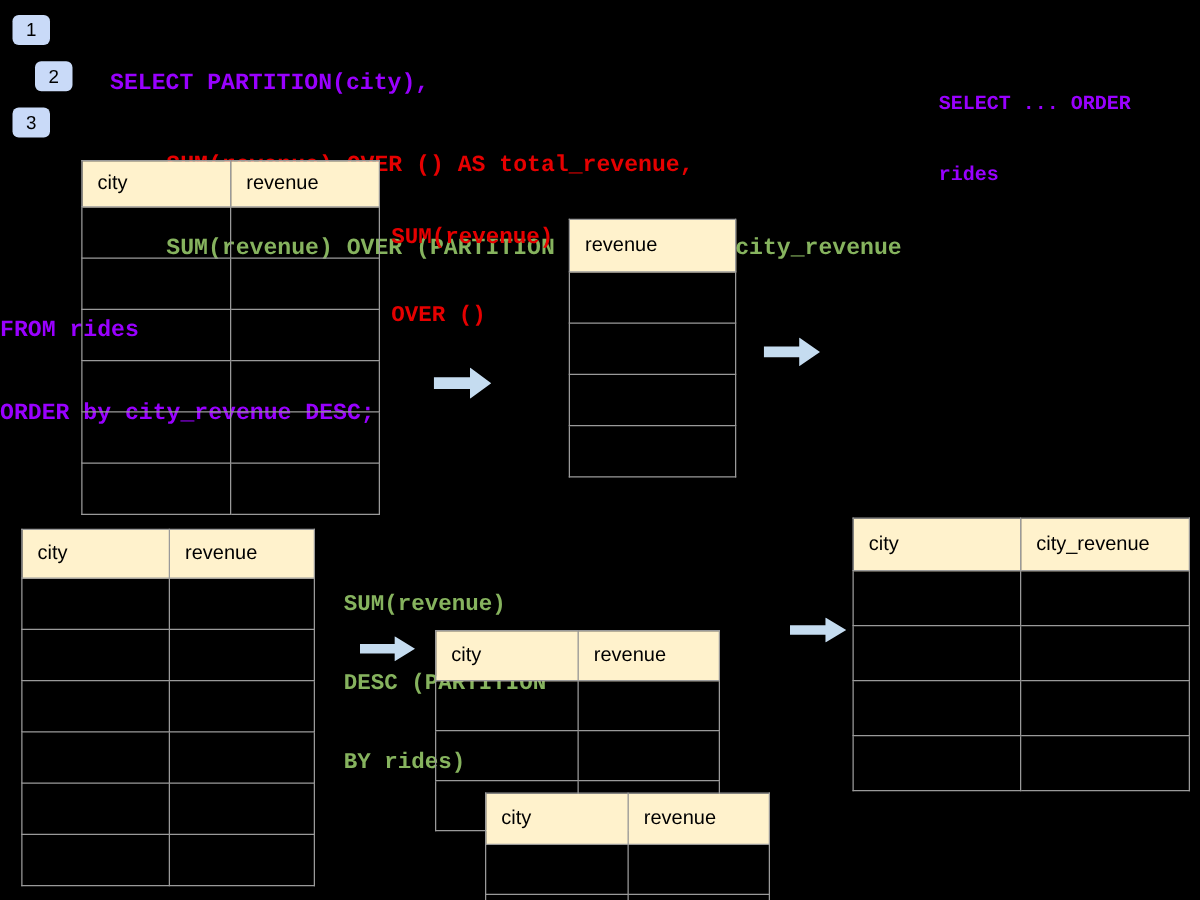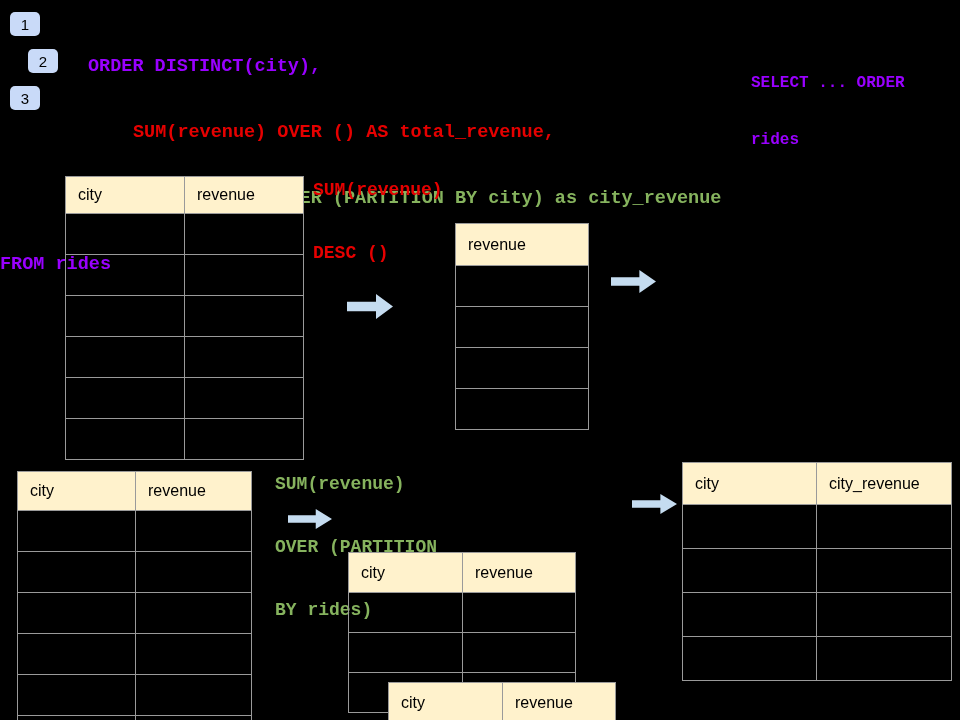--- a/index.html
+++ b/index.html
@@ -27,21 +27,21 @@
   .c-red    { color: #E60000; }
   .c-green  { color: #86B35E; }
 
   .side-note { position: absolute; left: 751px; top: 36px; font-size: 16px; line-height: 19px; }
 
   .ann { position: absolute; font-size: 18px; line-height: 21px; }
   .ann-total     { left: 313px; top: 138px; }
   .ann-partition { left: 275px; top: 432px; }
 
   
-  table { position: absolute; border-collapse: collapse; table-layout: fixed; margin-top: 48px; }
+  table { position: absolute; border-collapse: collapse; table-layout: fixed; }
   th { background: #FFF2CC; border: 1px solid #9A9A9A; color: #000;
        font-family: "Liberation Sans", sans-serif; font-size: 16px; font-weight: normal;
        text-align: left; padding: 0 0 0 12px; }
   td { border: 1px solid #9A9A9A; background: transparent; }
 
   .t1 { left: 65px;  top: 128px; }
   .t1 th { height: 37px; width: 119px; }
   .t1 td { height: 41px; }
 
   .t2 { left: 455px; top: 175px; }
@@ -83,39 +83,40 @@
 </head>
 <body>
 
 <div class="canvas">
 
   <div class="badge badge-1">1</div>
   <div class="badge badge-2">2</div>
   <div class="badge badge-3">3</div>
 
   <div class="sql-code mono">
-    <div class="sql-line ind-a c-purple">ORDER DISTINCT(city),</div>
+    <div class="sql-line ind-a c-purple">SELECT PARTITION(city),</div>
     <div class="sql-line ind-b c-red">SUM(revenue) OVER () AS total_revenue,</div>
     <div class="sql-line ind-b c-green">SUM(revenue) OVER (PARTITION BY city) as city_revenue</div>
     <div class="sql-line ind-c c-purple">FROM rides</div>
+    <div class="sql-line ind-c c-purple">ORDER by city_revenue DESC;</div>
   </div>
 
   <div class="side-note mono c-purple">
     <div>SELECT ... ORDER</div>
     <div>rides</div>
   </div>
 
   <div class="ann ann-total mono c-red">
     <div>SUM(revenue)</div>
-    <div>DESC ()</div>
+    <div>OVER ()</div>
   </div>
 
   <div class="ann ann-partition mono c-green">
     <div>SUM(revenue)</div>
-    <div>OVER (PARTITION</div>
+    <div>DESC (PARTITION</div>
     <div>BY rides)</div>
   </div>
 
   <table class="t1">
       <thead>
         <tr>
           <th>city</th>
           <th>revenue</th>
         </tr>
       </thead>

